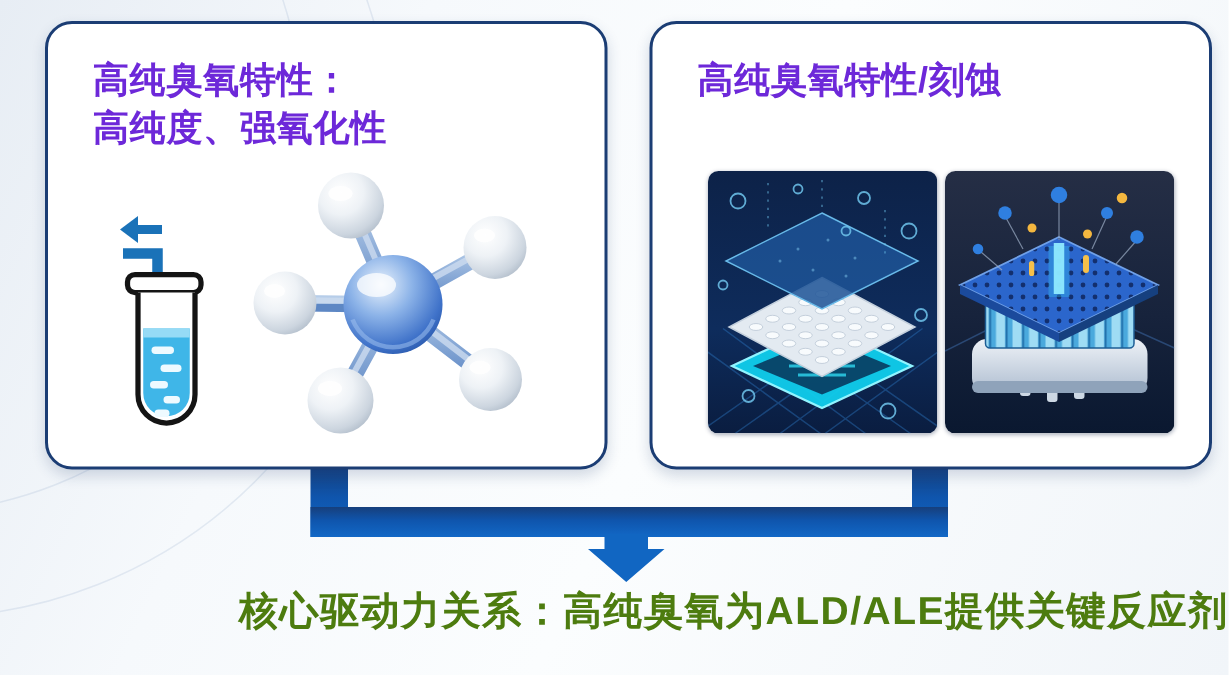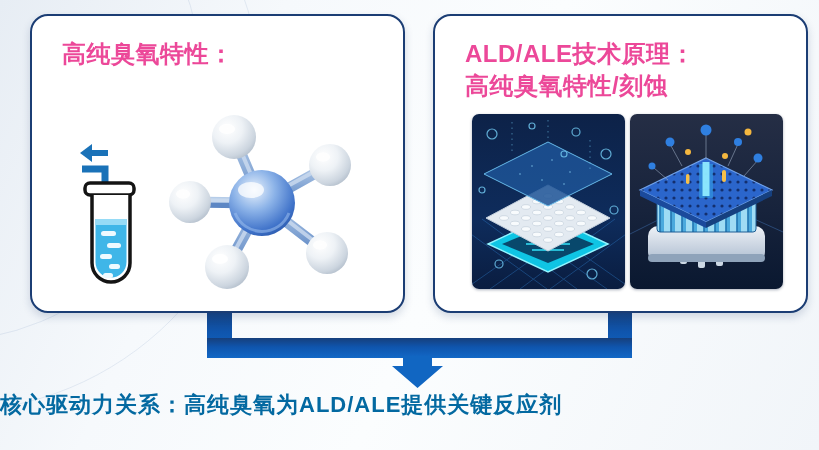--- a/index.html
+++ b/index.html
@@ -15,35 +15,35 @@
 
   .card{
     position:absolute;top:14px;height:299px;width:375px;box-sizing:border-box;
     background:#ffffff;border:2.5px solid #1b3d74;border-radius:18px;
     box-shadow:0 4px 9px rgba(25,55,105,.18);
   }
   .card.left{left:30px;}
   .card.right{left:433px;}
   .card-title{
     position:absolute;left:30px;top:22px;
-    font-size:24px;line-height:1.32;font-weight:800;color:#ec4899;
+    font-size:24px;line-height:1.32;font-weight:800;color:#6d28d9;
     letter-spacing:.5px;white-space:nowrap;
   }
   .tube-wrap{position:absolute;left:46px;top:110px;width:72px;height:160px;}
   .molecule-wrap{position:absolute;left:130px;top:84px;width:230px;height:204px;}
 
   .img-row{position:absolute;left:37px;top:98px;width:311px;height:175px;display:flex;gap:5px;}
   .scene{width:153px;height:175px;border-radius:7px;overflow:hidden;box-shadow:0 1px 3px rgba(10,25,60,.35);}
   .scene svg{display:block;}
 
   .connector{position:absolute;left:200px;top:308px;width:445px;height:84px;}
 
   .caption{
-    position:absolute;left:0;top:390px;width:819px;text-align:left;
-    font-size:22px;font-weight:800;color:#0369a1;letter-spacing:1px;white-space:nowrap;
+    position:absolute;left:0;top:390px;width:819px;text-align:right;
+    font-size:26px;font-weight:800;color:#4d7c0f;letter-spacing:1px;white-space:nowrap;
   }
 </style>
 </head>
 <body>
 
 <div class="stage">
 
   <div class="bg-arc arc1"></div>
   <div class="bg-arc arc2"></div>
 
@@ -57,20 +57,21 @@
     </defs>
     <rect x="7" y="2" width="25" height="48" fill="url(#connGrad)"></rect>
     <rect x="408" y="2" width="24" height="48" fill="url(#connGrad)"></rect>
     <rect x="7" y="30" width="425" height="20" fill="url(#connGrad)"></rect>
     <polygon points="203,48 232,48 232,58 243,58 217.5,80 192,58 203,58" fill="#1166c2"></polygon>
   </svg>
 
   <div class="card left">
     <div class="card-title">
       <div>高纯臭氧特性：</div>
+      <div>高纯度、强氧化性</div>
     </div>
 
     <div class="tube-wrap">
       <svg viewBox="0 0 72 160" width="72" height="160">
 
         <g fill="#1a72b8">
           <rect x="12" y="24" width="18" height="6"></rect>
           <polygon points="14,18 14,36 2,27"></polygon>
         </g>
 
@@ -147,21 +148,20 @@
           <circle cx="100" cy="103" r="33" fill="url(#blueSp)"></circle>
           <ellipse cx="89" cy="90" rx="13" ry="8" fill="#ffffff" opacity="0.75"></ellipse>
           <path d="M 73,113 A 29 29 0 0 0 127,113" fill="none" stroke="#9cc0ef" stroke-width="3" opacity="0.55"></path>
         </g>
       </svg>
     </div>
   </div>
 
   <div class="card right">
     <div class="card-title">
-      <div>ALD/ALE技术原理：</div>
       <div>高纯臭氧特性/刻蚀</div>
     </div>
 
     <div class="img-row">
 
       <div class="scene">
         <svg viewBox="0 0 153 175" width="153" height="175">
           <defs>
             <linearGradient id="aldBg" x1="0" y1="0" x2="0" y2="1">
               <stop offset="0" stop-color="#0d2248"></stop>

